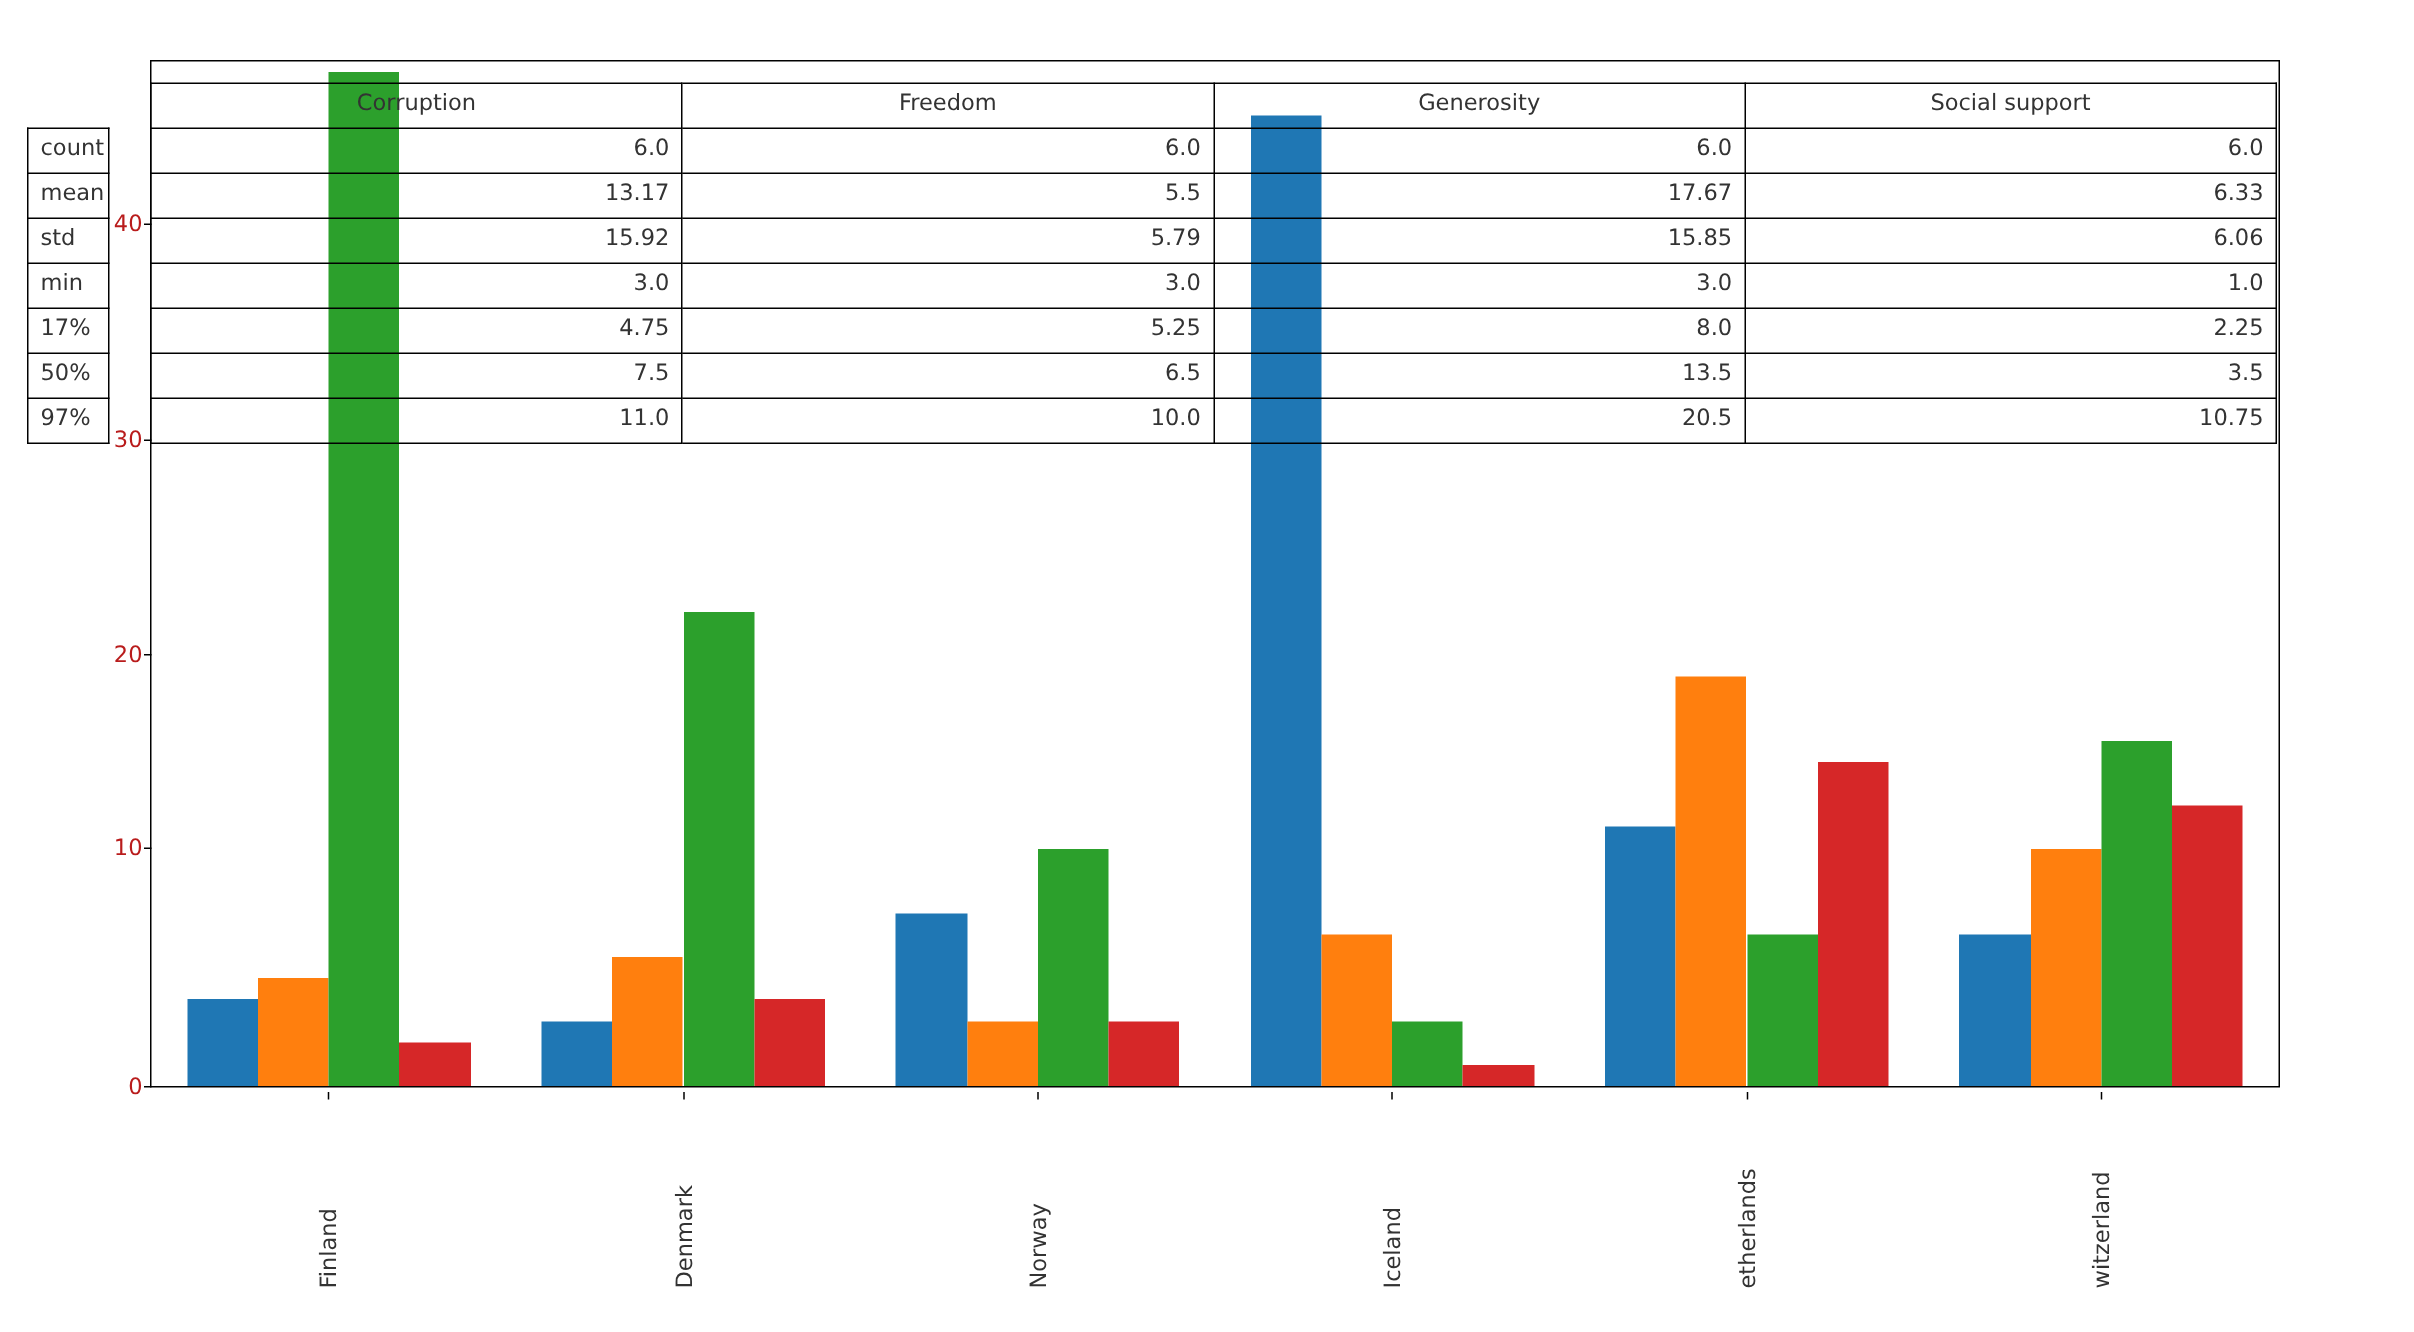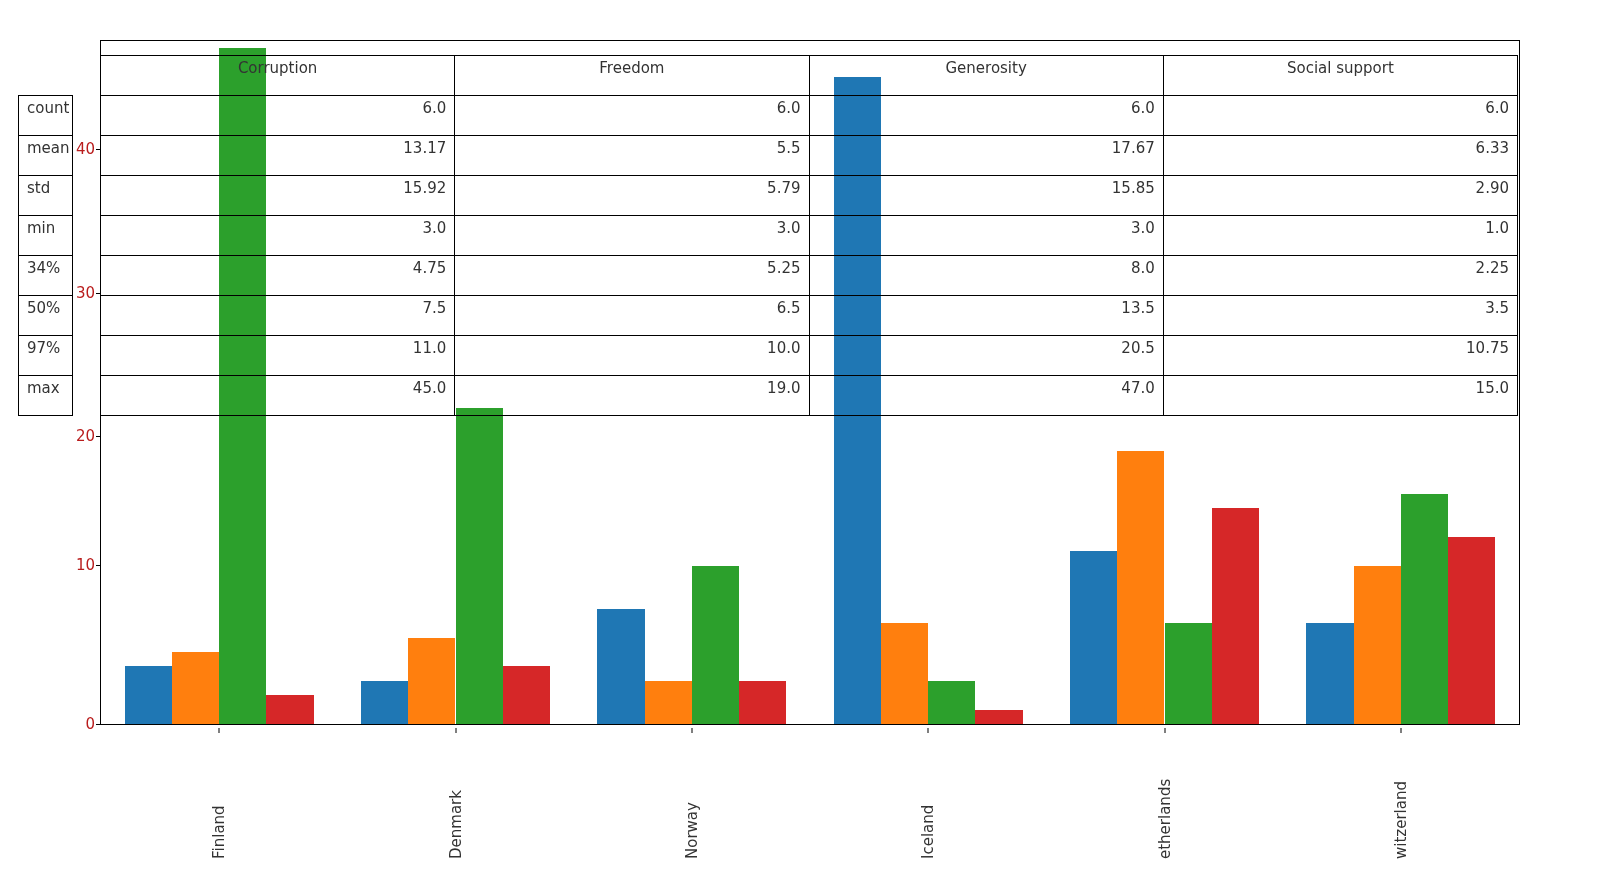--- a/index.html
+++ b/index.html
@@ -113,21 +113,21 @@
   table.stats {
     border-collapse: collapse;
     font-size: 15px;
     color: #333;
     background: transparent;
     table-layout: fixed;
     width: 100%;
   }
   table.stats th, table.stats td {
     border: 1px solid #000;
-    padding: 3px 8px 18px 8px;
+    padding: 3px 8px 8px 8px;
     text-align: right;
     vertical-align: middle;
     height: 18px;
     box-sizing: content-box;
     background: transparent;
   }
   table.stats th.rowhead {
     text-align: left;
     font-weight: normal;
     width: 50px;
@@ -236,32 +236,32 @@
             <td>5.5</td>
             <td>17.67</td>
             <td>6.33</td>
           </tr>
           <tr>
             <th class="rowhead">std</th>
             <td class="gap"></td>
             <td>15.92</td>
             <td>5.79</td>
             <td>15.85</td>
-            <td>2.90</td>
+            <td>6.06</td>
           </tr>
           <tr>
             <th class="rowhead">min</th>
             <td class="gap"></td>
             <td>3.0</td>
             <td>3.0</td>
             <td>3.0</td>
             <td>1.0</td>
           </tr>
           <tr>
-            <th class="rowhead">34%</th>
+            <th class="rowhead">17%</th>
             <td class="gap"></td>
             <td>4.75</td>
             <td>5.25</td>
             <td>8.0</td>
             <td>2.25</td>
           </tr>
           <tr>
             <th class="rowhead">50%</th>
             <td class="gap"></td>
             <td>7.5</td>
@@ -270,25 +270,17 @@
             <td>3.5</td>
           </tr>
           <tr>
             <th class="rowhead">97%</th>
             <td class="gap"></td>
             <td>11.0</td>
             <td>10.0</td>
             <td>20.5</td>
             <td>10.75</td>
           </tr>
-          <tr>
-            <th class="rowhead">max</th>
-            <td class="gap"></td>
-            <td>45.0</td>
-            <td>19.0</td>
-            <td>47.0</td>
-            <td>15.0</td>
-          </tr>
         </tbody>
     </table>
   </div>
 
 </div>
 
 </body></html>

